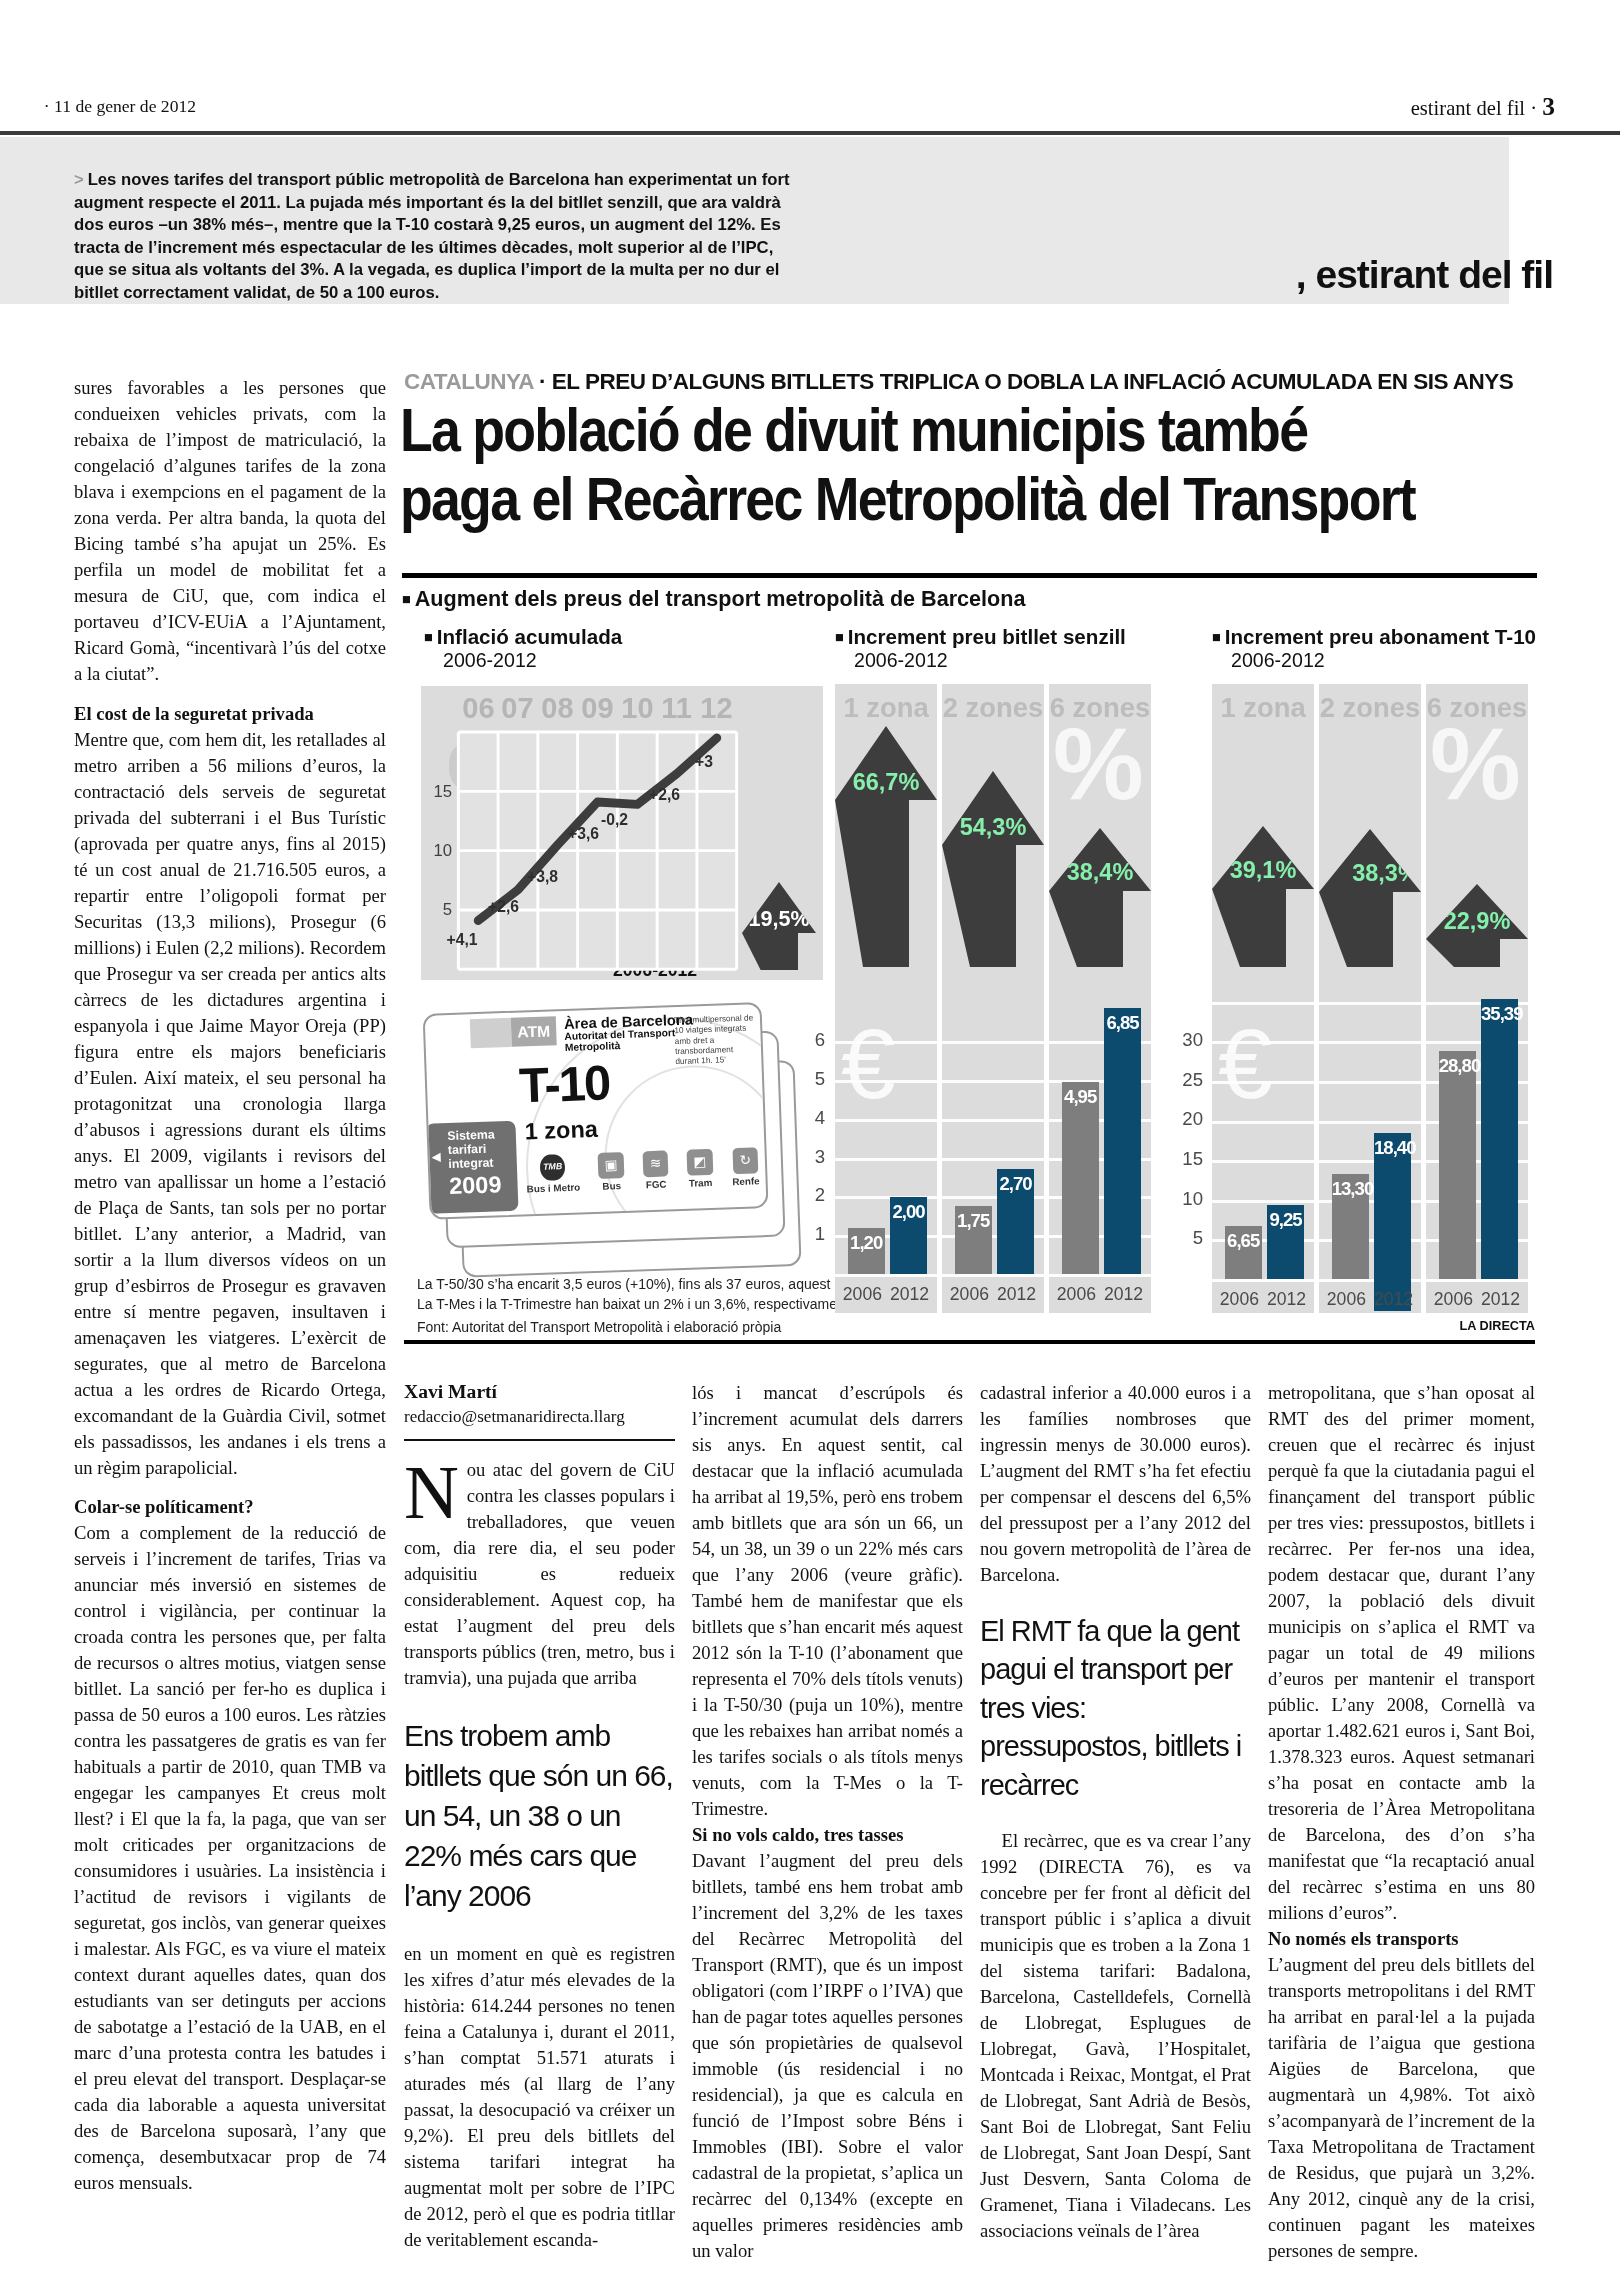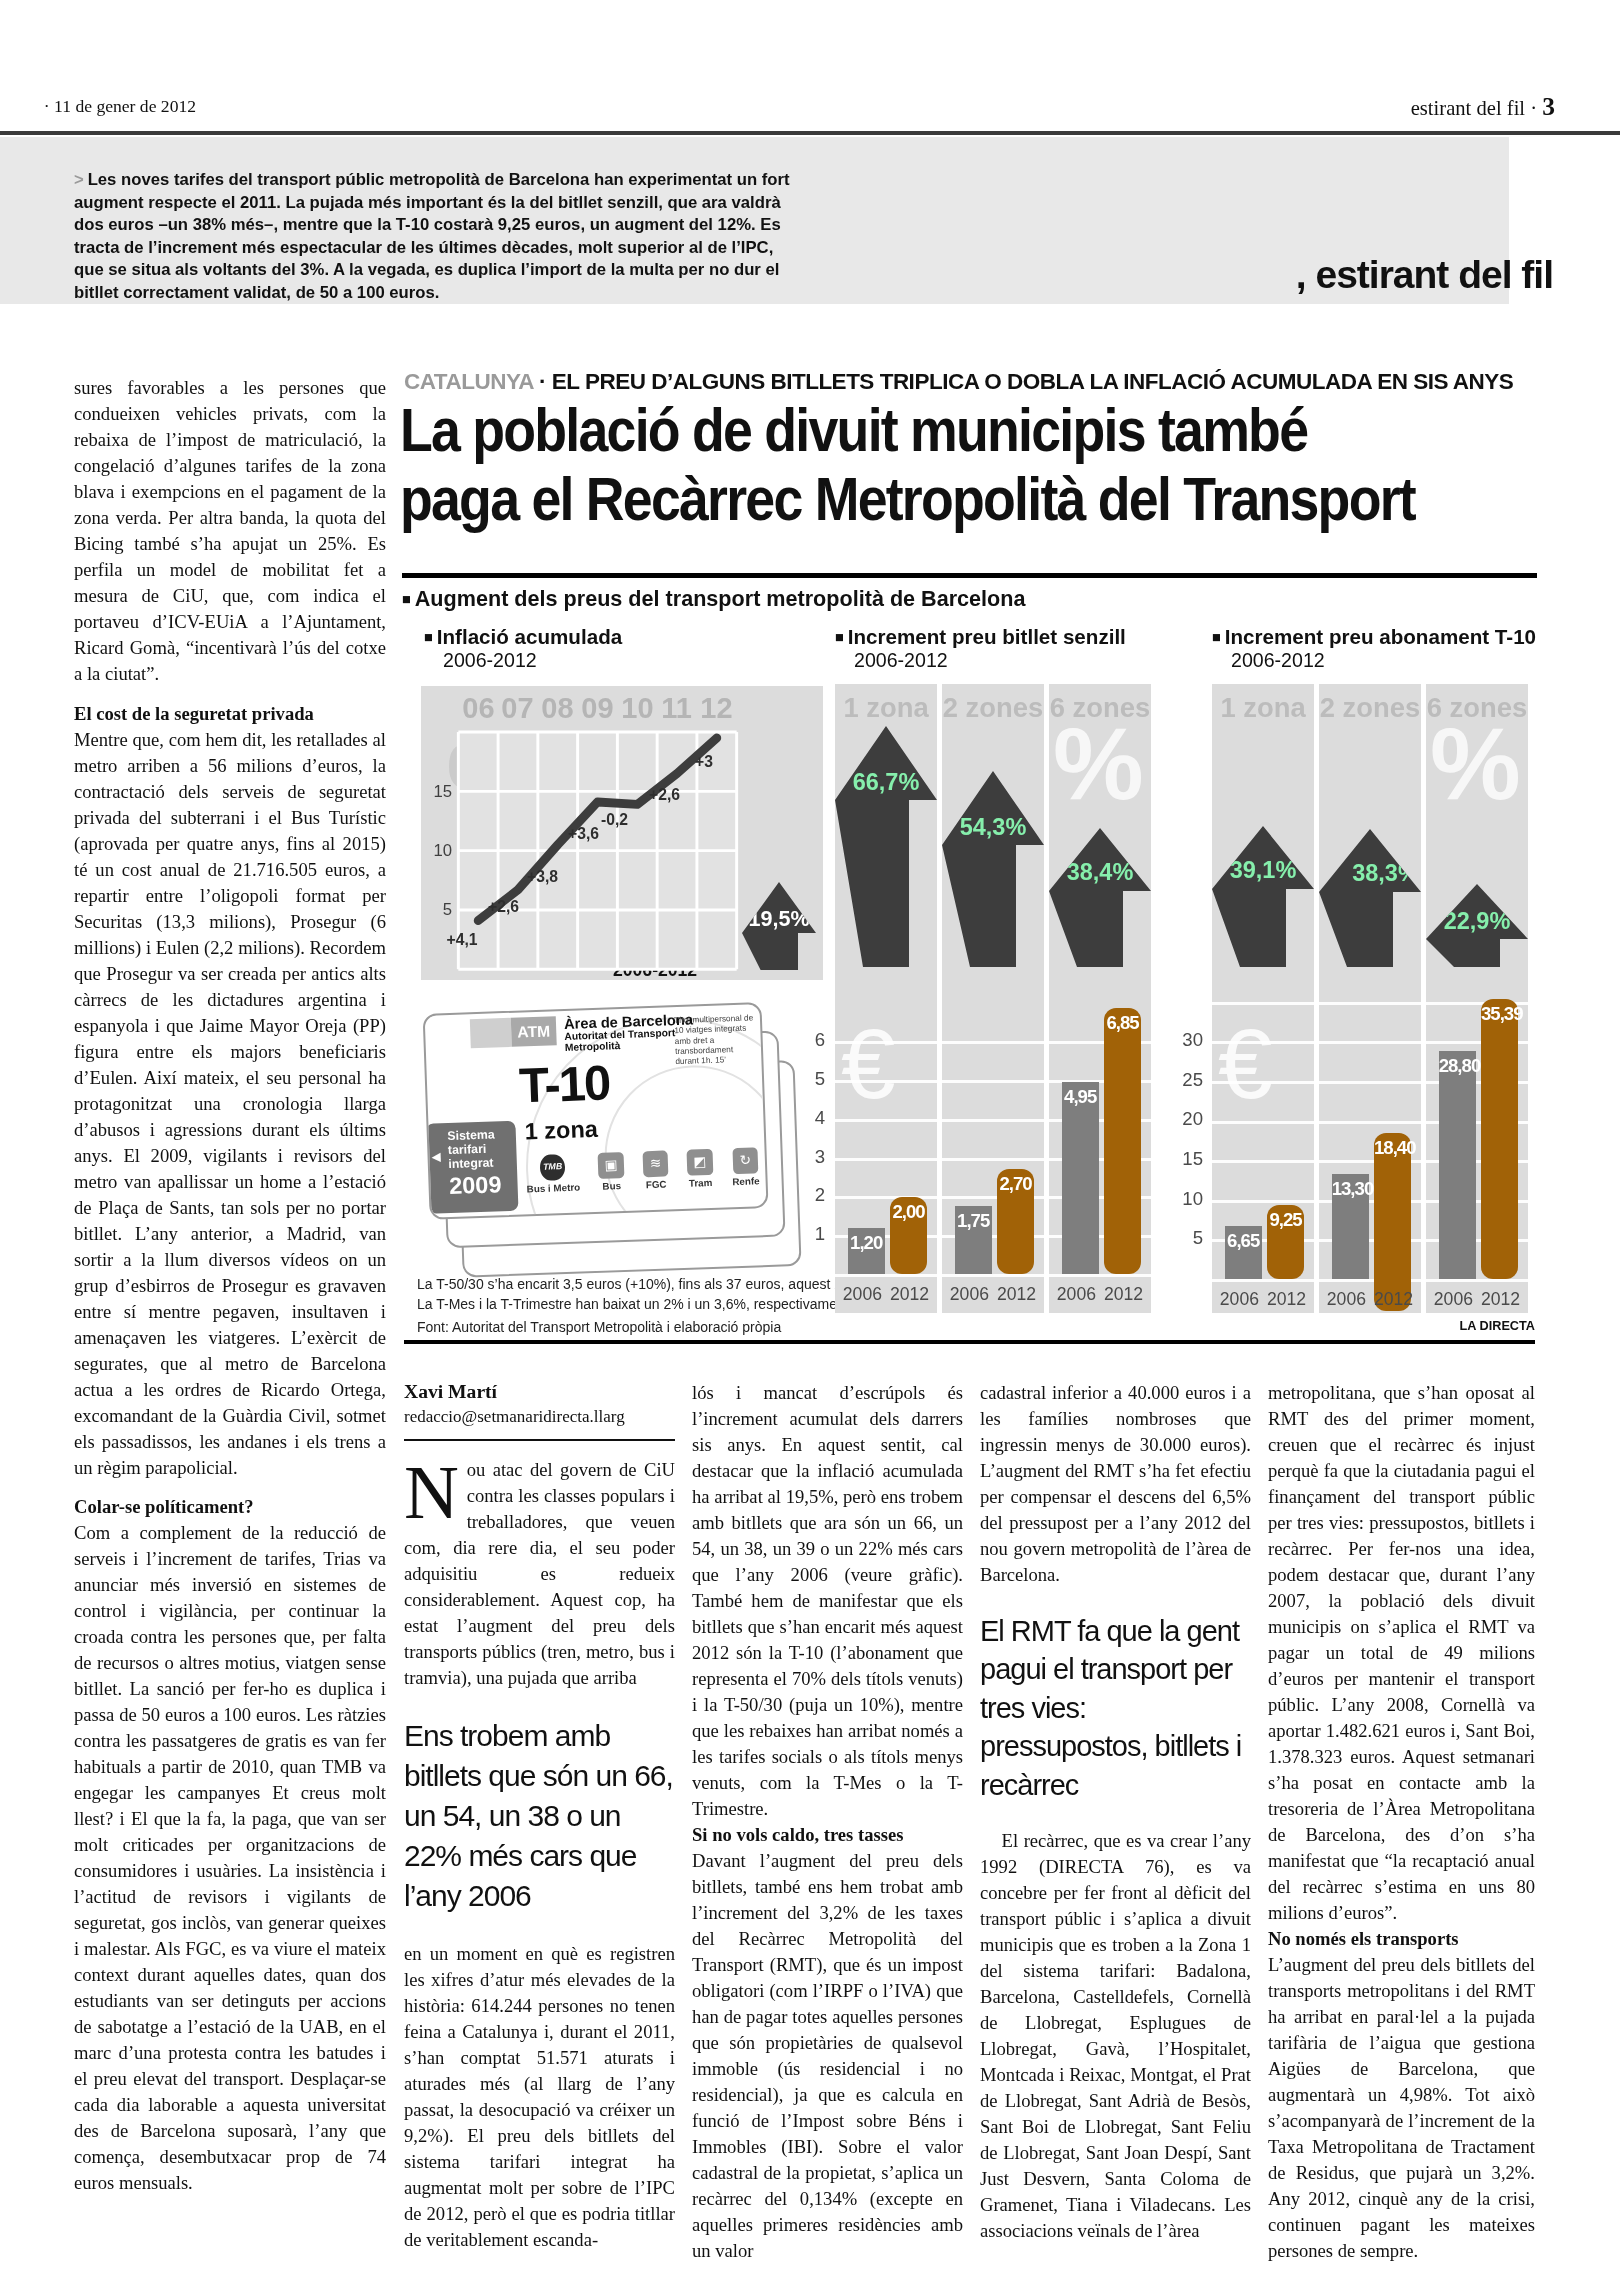--- a/index.html
+++ b/index.html
@@ -62,21 +62,21 @@
   
   .strip{position:absolute;top:67px;width:102px;height:629px;background:#dcdcdc;}
   .strip-head{position:absolute;left:0;top:7.8px;width:100%;text-align:center;font-weight:700;font-size:27.4px;color:#bcbcbc;}
   .strip-wm{position:absolute;left:3.9px;top:29px;font-weight:700;font-size:102px;color:rgba(255,255,255,.78);line-height:1;}
   .strip-euro{position:absolute;left:5.9px;top:331px;font-weight:400;font-size:98px;color:rgba(255,255,255,.85);line-height:1;}
   .gridline{position:absolute;left:0;width:100%;height:2.9px;background:rgba(255,255,255,.92);}
   .up-arrow{position:absolute;left:0;width:102px;background:#3d3d3d;}
   .arrow-label{position:absolute;left:0;width:100%;text-align:center;color:#86efac;font-weight:700;font-size:23.5px;}
   .bar{position:absolute;width:37px;}
   .bar-dark{background:#7e7e7e;}
-  .bar-light{background:#a16207;border-radius:12px;}
+  .bar-light{background:#0c4a6e;}
   .bar-label{position:absolute;left:0;top:3.9px;width:100%;text-align:center;color:#fff;font-weight:700;font-size:18.6px;letter-spacing:-1px;}
   .xcat{position:absolute;width:47px;text-align:center;font-size:17.6px;color:#4a4a4a;}
   .axis-tick{position:absolute;width:45px;text-align:right;font-size:18.6px;color:#4a4a4a;}
   
   .fn{position:absolute;left:417px;font-size:14px;color:#222;}
   .src{position:absolute;left:417px;top:702px;font-size:14px;color:#222;}
   .credit{position:absolute;left:1392px;top:702px;width:143px;text-align:right;font-weight:700;font-size:12.7px;}
   .botrule{position:absolute;left:404px;top:723px;width:1131px;height:3.9px;background:#000;}
   
   .sidebar{left:74px;top:375px;width:312px;height:1852px;overflow:hidden;font-size:18.6px;line-height:26px;text-align:justify;}

